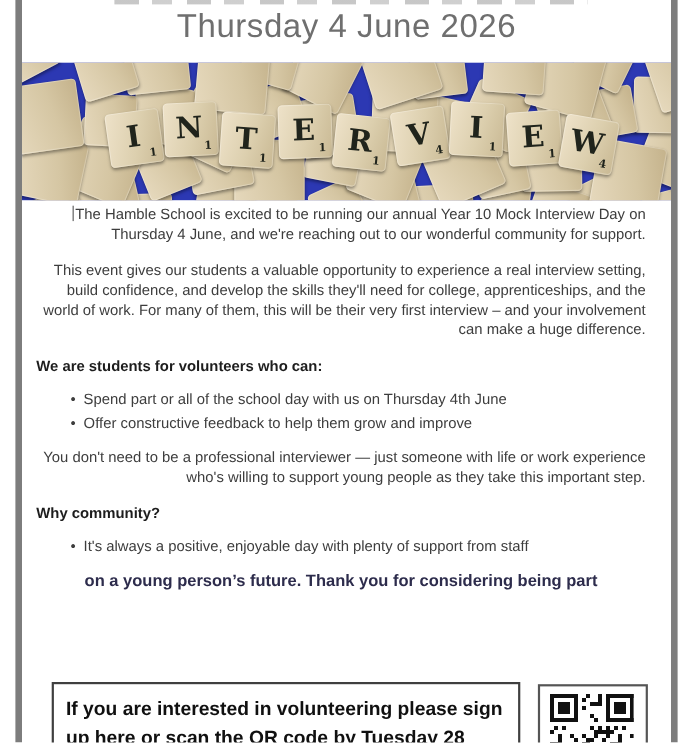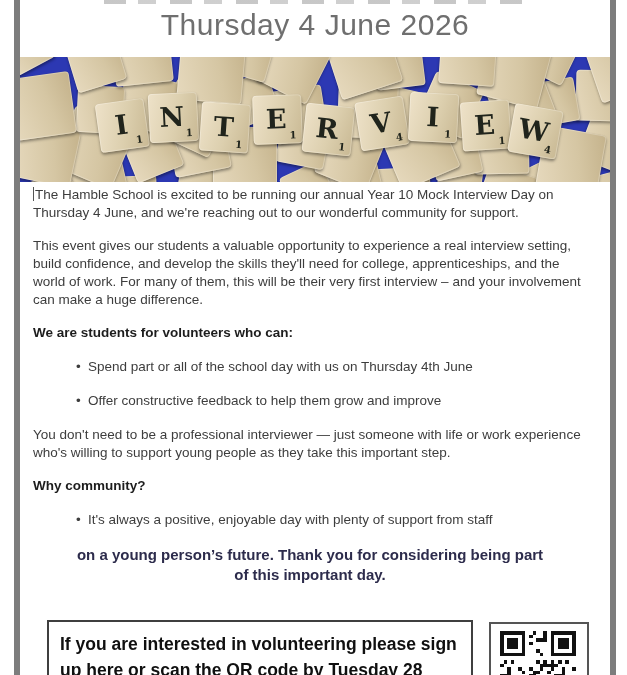--- a/index.html
+++ b/index.html
@@ -45,25 +45,25 @@
   }
   .tile.letter .val{
     position:absolute;right:6px;bottom:3px;font-size:10px;font-weight:bold;
     font-family:"DejaVu Serif", serif;
   }
   
   .content{
     position:absolute;left:33px;top:186px;width:554px;
     font-size:13.5px;line-height:18px;color:#3d3d3d;
   }
-  .content p{margin:0 0 15px 0;}
+  .content p{margin:0 0 15px 0;text-align:right;}
   .caret{display:inline-block;width:1px;height:14px;background:#555;margin-right:1px;vertical-align:-2px;}
   .sec-heading{font-weight:bold;color:#1d1d1d;margin:0 0 12px 0;font-size:13.5px;}
   ul.blist{list-style:none;margin:0 0 13px 0;padding:0 0 0 27px;}
-  ul.blist li{position:relative;padding-left:12px;margin:16px;}
+  ul.blist li{position:relative;padding-left:12px;margin:4px;}
   ul.blist li::before{content:"\2022";position:absolute;left:0;top:0;color:#3d3d3d;}
   .closing{
     margin-top:3px;text-align:center;color:#2d2c4c;font-weight:bold;
     font-size:15px;line-height:19.5px;
   }
   
   .signup-box{
     position:absolute;left:47px;top:620px;width:400px;height:80px;
     border:2px solid #3f3f3f;background:#fff;padding:9px 11px;
     font-size:17.5px;line-height:26px;font-weight:bold;color:#101010;
@@ -185,21 +185,20 @@
 
   <p>You don't need to be a professional interviewer — just someone with life or work experience who's willing to support young people as they take this important step.</p>
 
   <div class="sec-heading">Why community?</div>
   <ul class="blist">
     <li>It's always a positive, enjoyable day with plenty of support from staff</li>
   </ul>
 
   <div class="closing">
     <div>on a young person’s future. Thank you for considering being part</div>
-    <div>of this important day.</div>
   </div>
 </div>
 
 <div class="signup-box">If you are interested in volunteering please sign up here or scan the QR code by Tuesday 28 April:</div>
 
 <div class="qr-box">
   <svg class="qr" width="76" height="76" viewBox="0 0 21 21" shape-rendering="crispEdges">
       <rect x="0" y="0" width="7" height="1" fill="#111"></rect>
       <rect x="0" y="6" width="7" height="1" fill="#111"></rect>
       <rect x="0" y="0" width="1" height="7" fill="#111"></rect>

